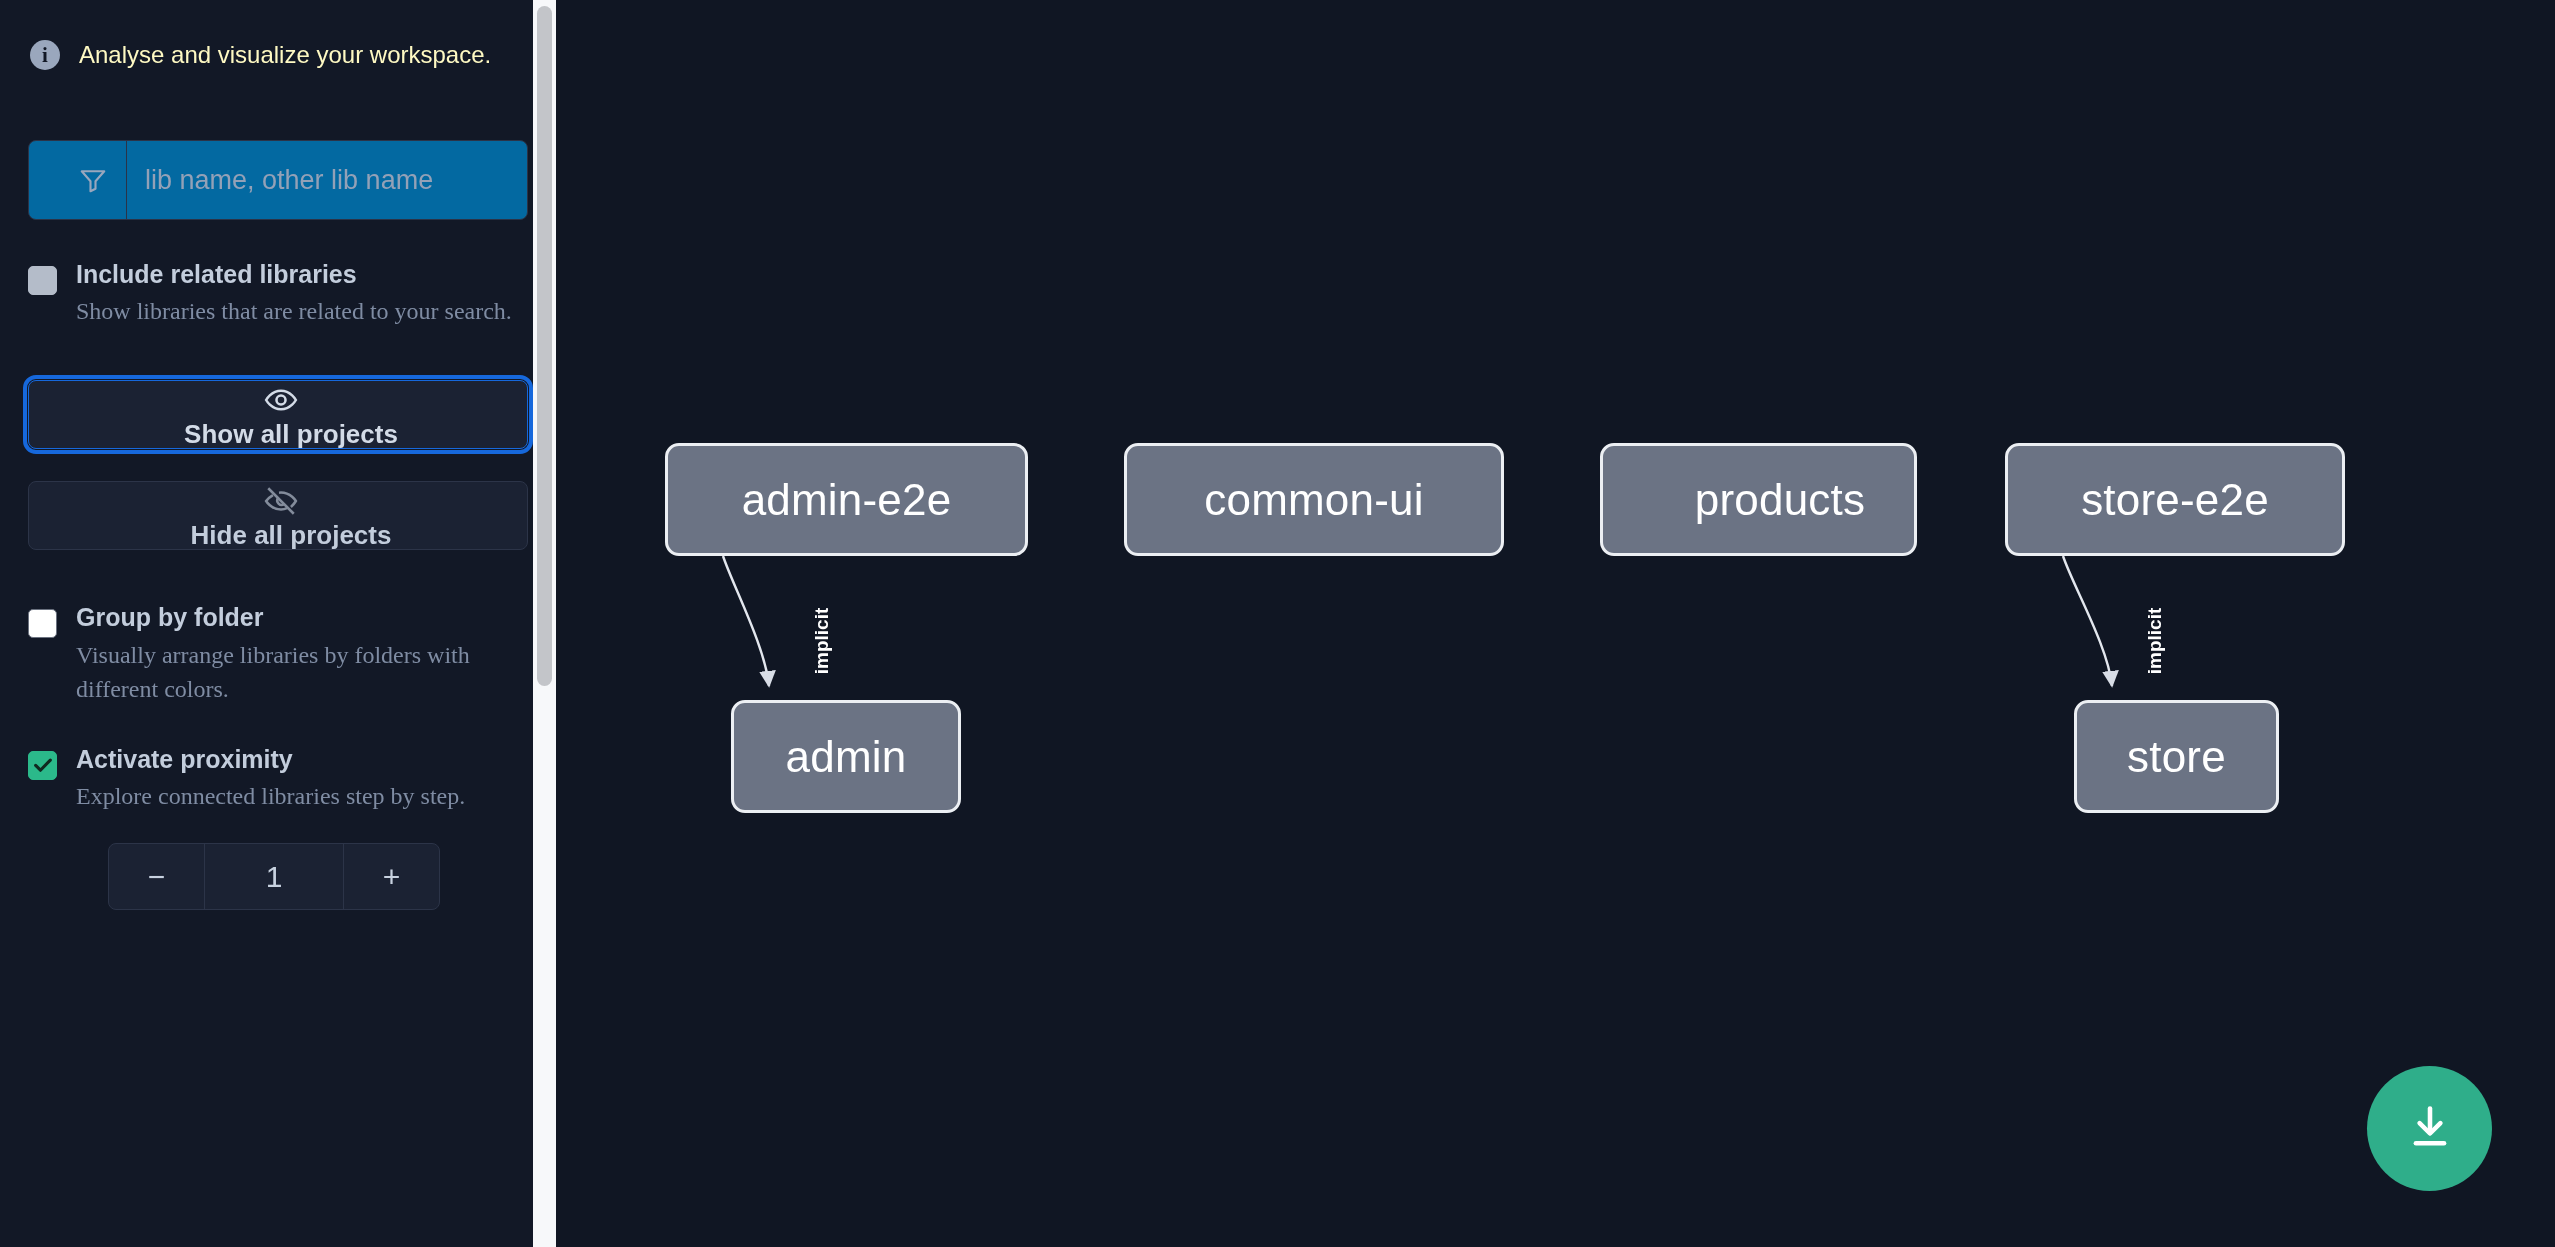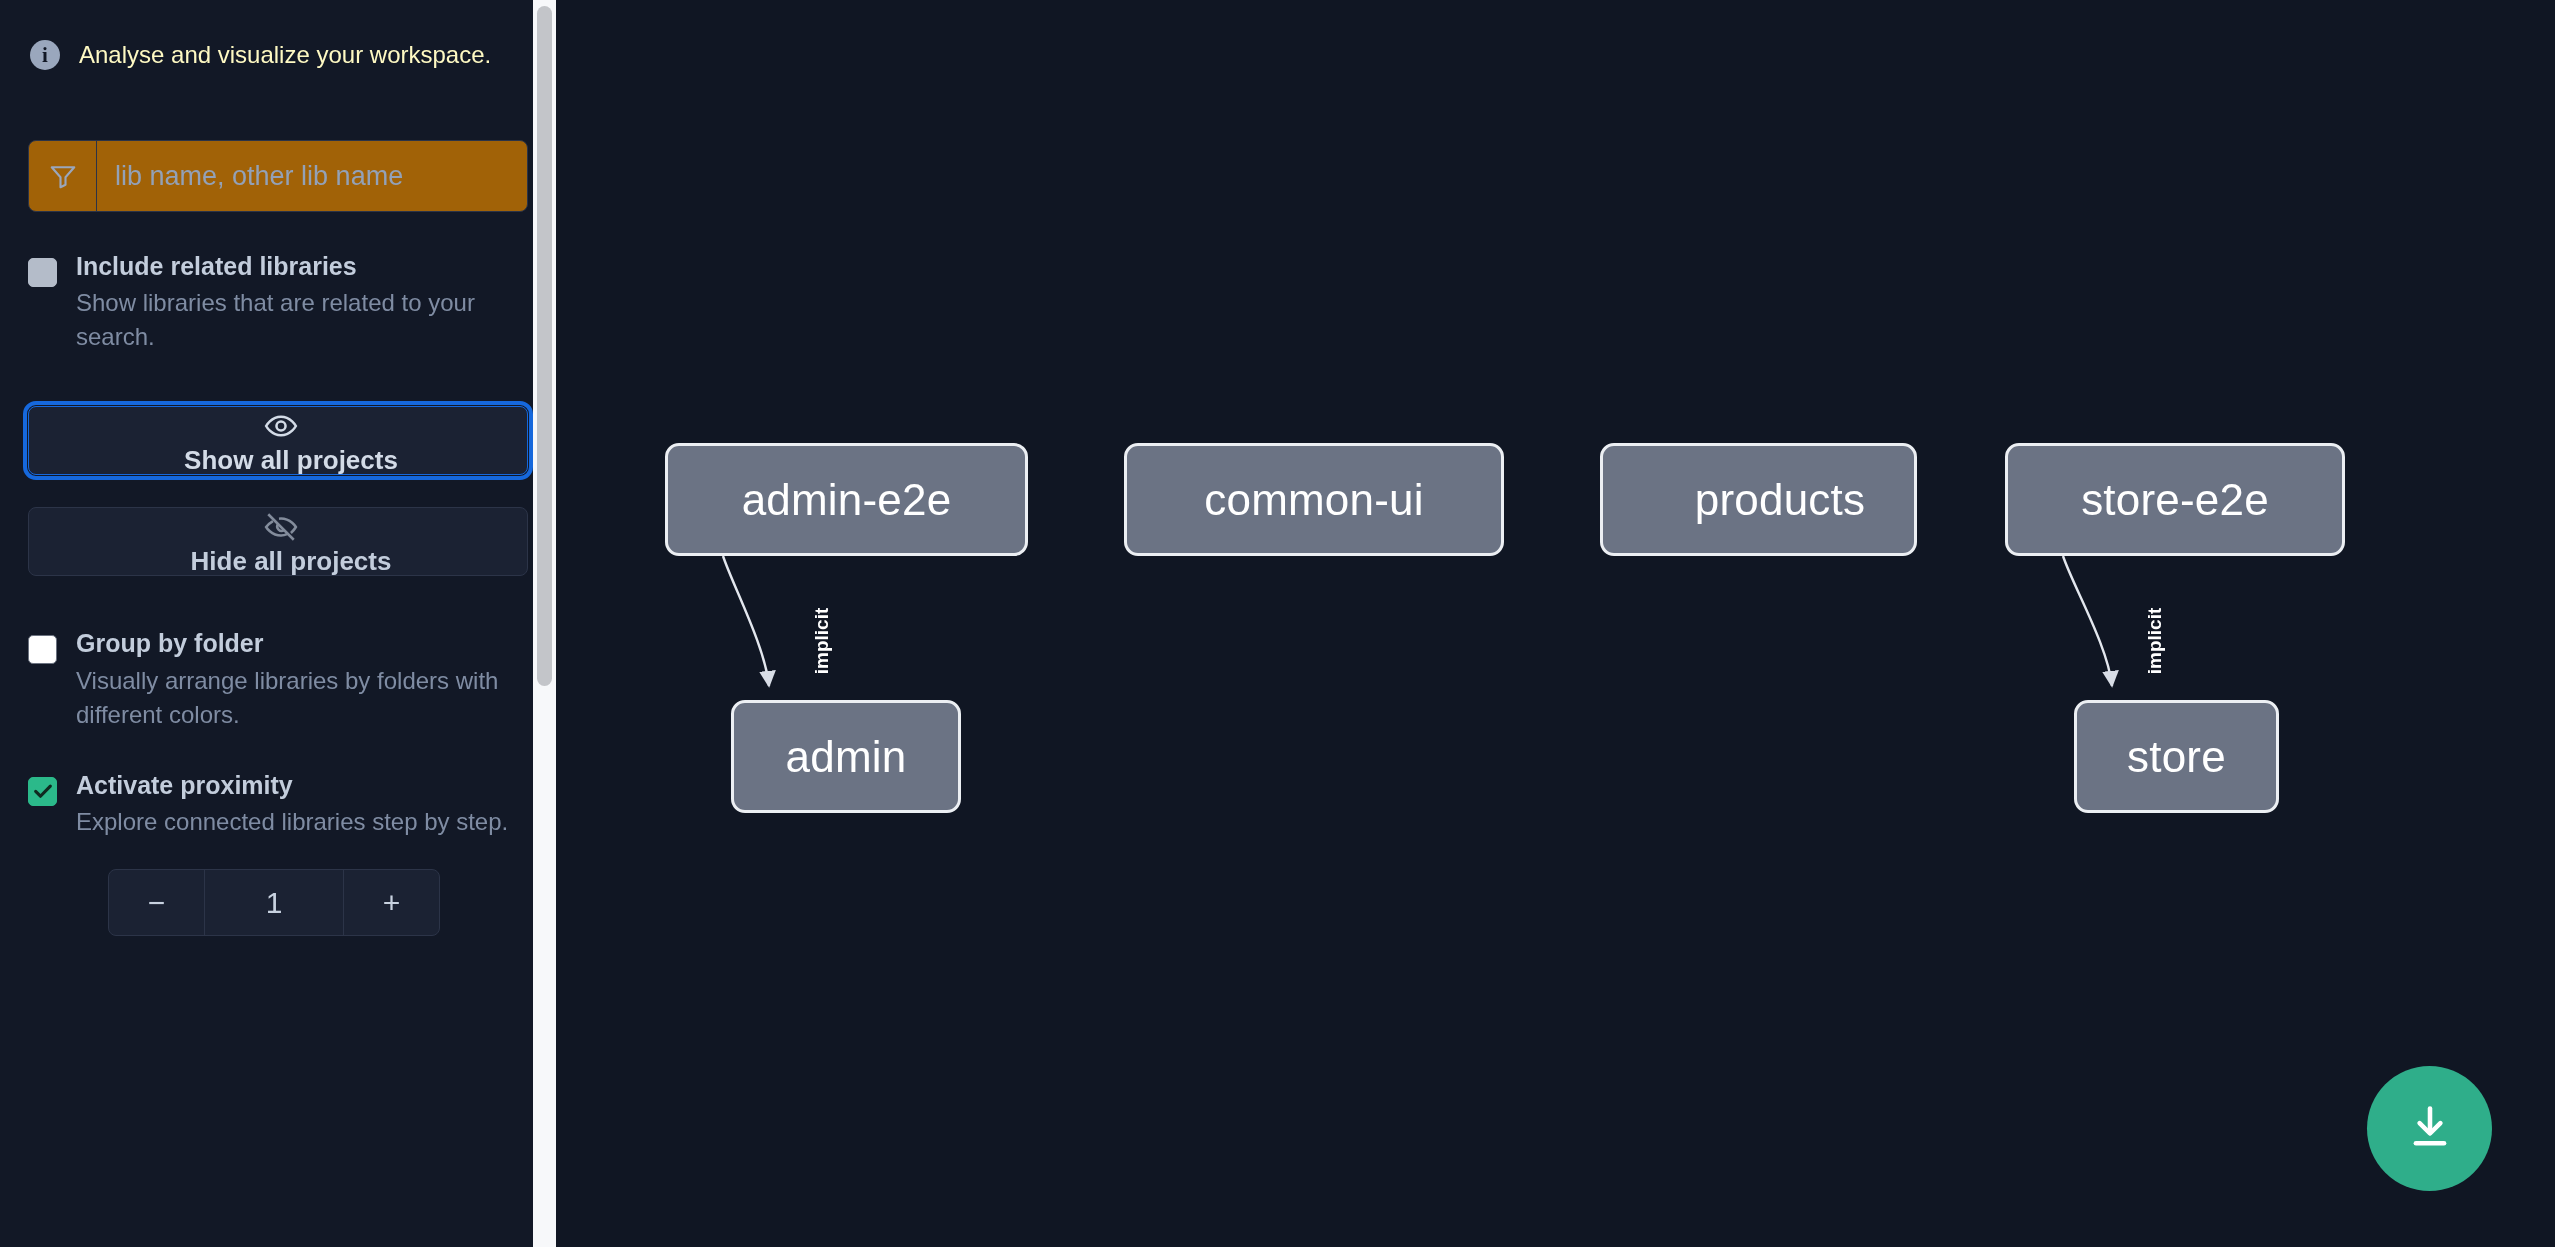--- a/index.html
+++ b/index.html
@@ -92,28 +92,29 @@
   .tagline-text {
     margin-left: 19px;
     color: #fef9c3;
     font-size: 24px;
     white-space: nowrap;
   }
 
   
   .search-wrap {
     margin: 66px 28px 0 28px;
-    height: 72px;
+    height: 80px;
     display: flex;
     align-items: stretch;
-    background: #a16207;
+    background: #0369a1;
     border: 1px solid #2b real;
     border: 1px solid #2b3347;
     border-radius: 8px;
     overflow: hidden;
+    padding-left: 30px;
   }
   .search-icon-box {
     width: 68px;
     display: flex;
     align-items: center;
     justify-content: center;
     border-right: 1px solid #2b3347;
     flex: 0 0 68px;
   }
   .search-input {
@@ -157,20 +158,21 @@
     font-size: 25px;
     font-weight: 700;
     line-height: 1.25;
   }
   .opt-desc {
     color: #7f8ca3;
     font-size: 24px;
     line-height: 1.42;
     margin-top: 4px;
     max-width: 440px;
+    font-family: Liberation Serif, serif;
   }
 
   
   .btn-wide {
     margin: 0 28px;
     height: 69px;
     display: flex;
     align-items: center;
     padding-left: 26px;
     background: #1b2233;

